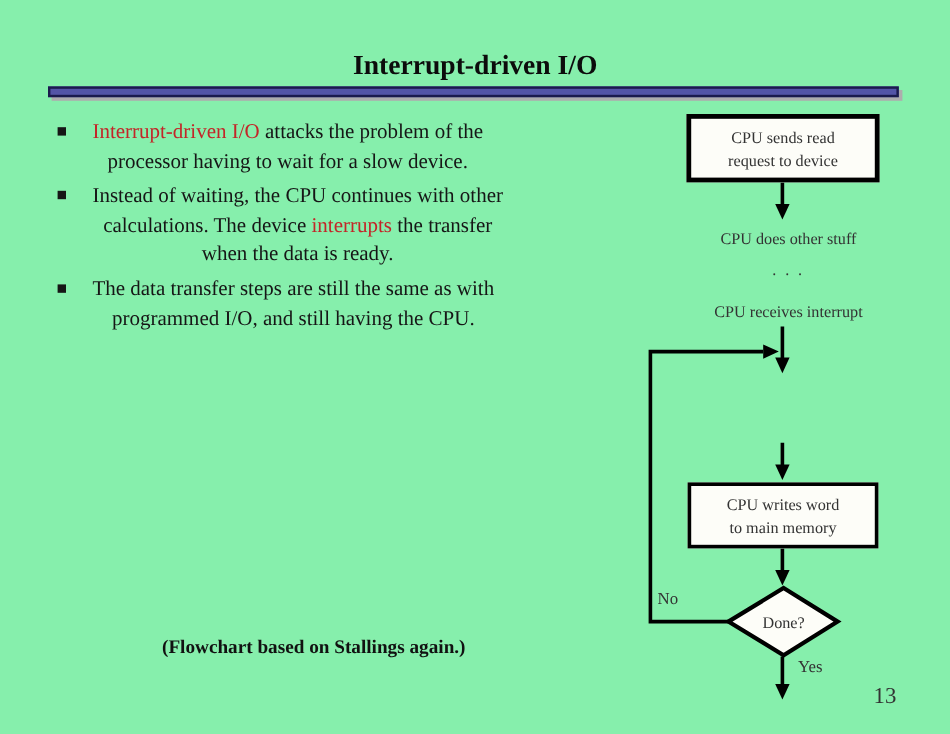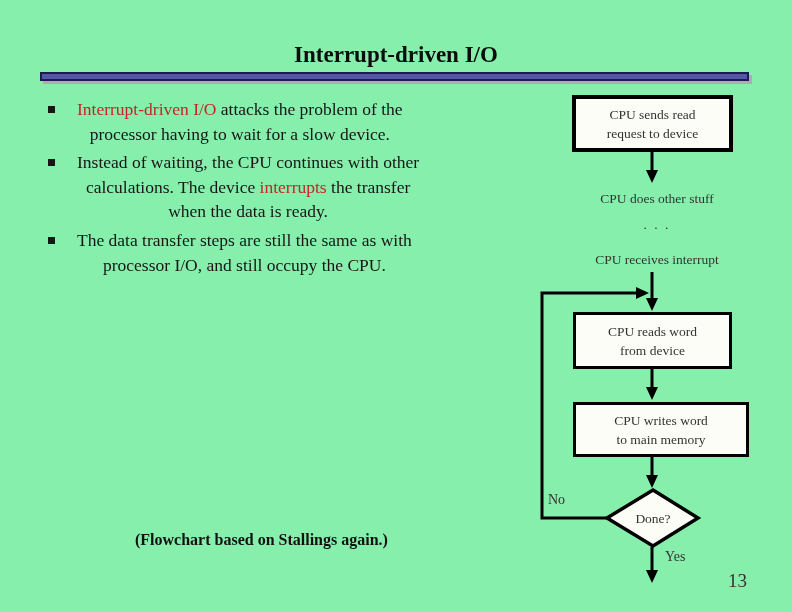--- a/index.html
+++ b/index.html
@@ -52,21 +52,21 @@
   .fc-box {
     position: absolute; box-sizing: border-box;
     background: #FDFDF8; border: 3px solid #000;
     display: flex; align-items: center; justify-content: center;
     text-align: center; font-size: 13.5px; line-height: 19px;
     color: #333; white-space: pre-line;
   }
   .fc-box.thick { border-width: 4px; }
   .box-send  { left: 572px; top: 95px;  width: 161px; height: 57px; }
   .box-read  { left: 573px; top: 312px; width: 159px; height: 57px; }
-  .box-write { left: 573px; top: 402px; width: 176px; height: 55px; }
+  .box-write { left: 573px; top: 402px; width: 159px; height: 55px; }
 
   .fc-text {
     position: absolute; font-size: 13.5px; color: #333;
     text-align: center; white-space: nowrap;
   }
   .t-other     { left: 552px; top: 191px; width: 210px; }
   .t-dots      { left: 552px; top: 217px; width: 210px; letter-spacing: 2px; }
   .t-interrupt { left: 552px; top: 252px; width: 210px; }
   .t-done      { left: 605px; top: 511px; width: 96px; }
   .t-no        { left: 548px; top: 492px; font-size: 14px; }
@@ -98,21 +98,21 @@
         <div class="btext">
           <div class="bline"><span>Instead of waiting, the CPU continues with other</span></div>
           <div class="bline"><span>calculations. The device </span><span class="red">interrupts</span><span> the transfer</span></div>
           <div class="bline"><span>when the data is ready.</span></div>
         </div>
       </div>
       <div class="bullet">
         <span class="bmark"></span>
         <div class="btext">
           <div class="bline"><span>The data transfer steps are still the same as with</span></div>
-          <div class="bline"><span>processor I/O, and still occupy the CPU.</span></div>
+          <div class="bline"><span>programmed I/O, and still having the CPU.</span></div>
         </div>
       </div>
     </div>
 
   <div class="caption">(Flowchart based on Stallings again.)</div>
 
   <svg class="fc-svg" viewBox="0 0 792 612" xmlns="http://www.w3.org/2000/svg">
     <g stroke="#000" stroke-width="3" fill="none">
       <path d="M652 152 V171"></path>
       <path d="M652 272 V299"></path>
@@ -130,22 +130,20 @@
       <polygon points="646,570 658,570 652,583"></polygon>
     </g>
     <polygon points="653,490 698,518 653,546 607,518" fill="#FDFDF8" stroke="#000" stroke-width="3.5"></polygon>
   </svg>
 
   <div class="fc-box thick box-send">CPU sends read
 request to device</div>
   <div class="fc-text t-other">CPU does other stuff</div>
   <div class="fc-text t-dots">. . .</div>
   <div class="fc-text t-interrupt">CPU receives interrupt</div>
-  <div class="fc-box box-read">CPU reads word
-from device</div>
   <div class="fc-box box-write">CPU writes word
 to main memory</div>
   <div class="fc-text t-done">Done?</div>
   <div class="fc-text t-no">No</div>
   <div class="fc-text t-yes">Yes</div>
 
   <div class="page-number">13</div>
 
 </div>
 

